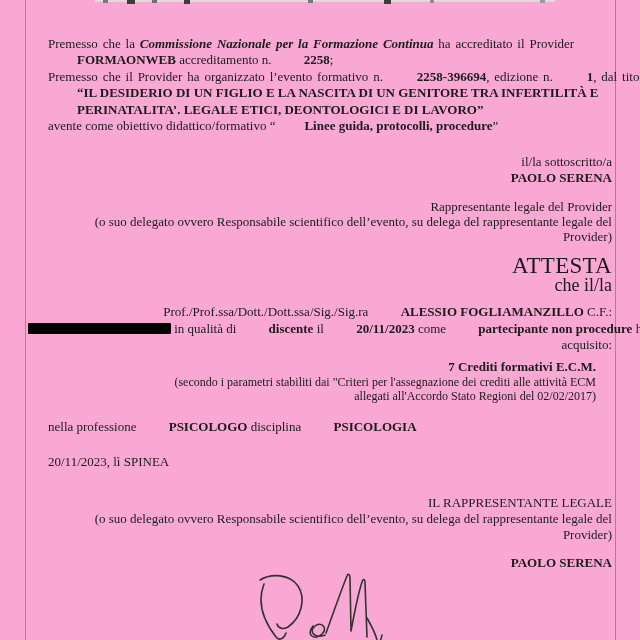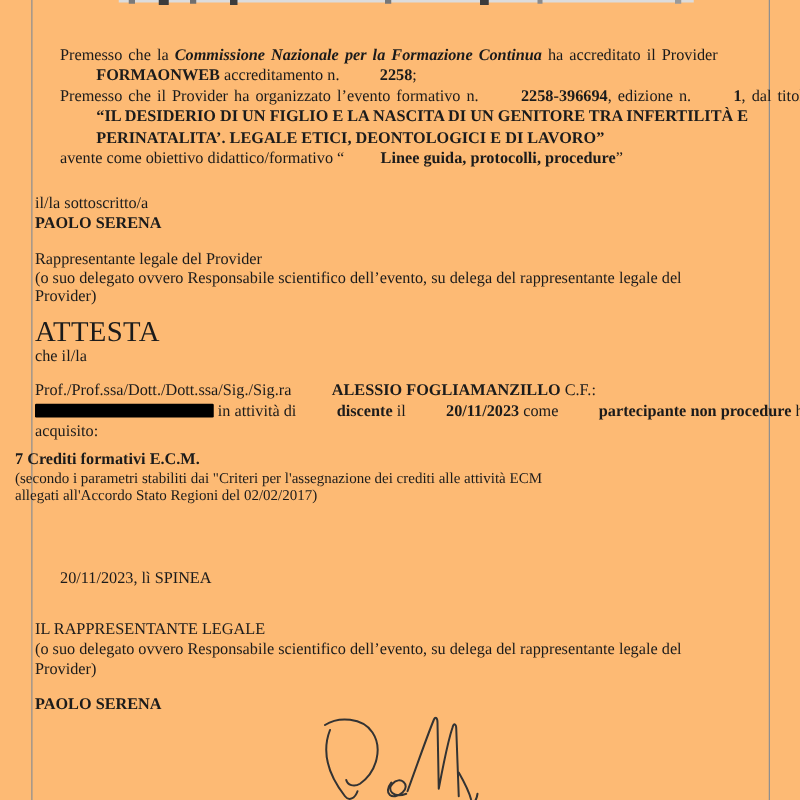--- a/index.html
+++ b/index.html
@@ -9,21 +9,21 @@
   }
   *{margin:0;padding:0;box-sizing:border-box;}
   html,body{background:#ffffff;}
   body{
     font-family:"Liberation Serif","DejaVu Serif",serif;
     color:var(--text);
   }
   .canvas{
     position:relative;
     width:640px;height:640px;
-    background:#fdba74;
+    background:#f9a8d4;
     overflow:hidden;
   }
   .border-line{
     position:absolute;top:0;bottom:0;width:1px;
     background:var(--border);
   }
   .border-left{left:25px;}
   .border-right{left:615px;}
 
   
@@ -34,36 +34,36 @@
   .f2{left:127px;width:8px;}
   .f3{left:152px;width:5px;height:3px;background:#6f6f6f;}
   .f4{left:184px;width:6px;}
   .f5{left:308px;width:5px;height:3px;background:#777;}
   .f6{left:384px;width:7px;}
   .f7{left:430px;width:4px;height:3px;background:#8a8a8a;}
   .f8{left:540px;width:5px;height:3px;background:#9a9a9a;}
 
   .blk{position:absolute;font-size:13px;line-height:16.4px;}
   .line{white-space:nowrap;}
-  .center{text-align:left;}
+  .center{text-align:right;}
   .run-n{font-weight:normal;font-style:normal;}
   .run-b{font-weight:bold;margin-left:29px;}
   .run-bi{font-weight:bold;font-style:italic;}
   .bold{font-weight:bold;}
 
   .preamble{left:48px;top:36px;width:527px;}
   .preamble .line{line-height:16.4px;}
   .wsp{word-spacing:1.6px;}
 
   .subscriber{left:28px;top:154px;width:584px;line-height:15.5px;}
   .subscriber-role{left:28px;top:199px;width:584px;line-height:15.2px;}
 
   .attesta{left:28px;top:255px;width:584px;}
   .attesta-heading{font-size:23px;line-height:22px;letter-spacing:.3px;}
-  .attesta-sub{font-size:13px;line-height:16px;}
+  .attesta-sub{font-size:18px;line-height:16px;}
 
   .recipient{left:28px;top:304px;width:584px;line-height:16.5px;}
   .redaction{
     display:inline-block;
     width:143px;height:11px;
     background:var(--redaction);
     vertical-align:-1px;
     border-radius:1px;
   }
 
@@ -121,32 +121,35 @@
     <div class="line">Provider)</div>
   </div>
 
   <div class="blk center attesta">
     <div class="line attesta-heading">ATTESTA</div>
     <div class="line attesta-sub">che il/la</div>
   </div>
 
   <div class="blk center recipient">
     <div class="line"><span class="run-n">Prof./Prof.ssa/Dott./Dott.ssa/Sig./Sig.ra </span><span class="run-b">ALESSIO FOGLIAMANZILLO</span><span class="run-n"> C.F.:</span></div>
-    <div class="line"><span class="redaction"></span><span class="run-n"> in attività di </span><span class="run-b">discente</span><span class="run-n"> il </span><span class="run-b">20/11/2023</span><span class="run-n"> come </span><span class="run-b">partecipante non procedure</span><span class="run-n"> ha</span></div>
+    <div class="line"><span class="redaction"></span><span class="run-n"> in qualità di </span><span class="run-b">discente</span><span class="run-n"> il </span><span class="run-b">20/11/2023</span><span class="run-n"> come </span><span class="run-b">partecipante non procedure</span><span class="run-n"> ha</span></div>
     <div class="line">acquisito:</div>
   </div>
 
   <div class="blk center credits">
     <div class="line bold credits-title">7 Crediti formativi E.C.M.</div>
     <div class="credits-note">
       <div class="line">(secondo i parametri stabiliti dai "Criteri per l'assegnazione dei crediti alle attività ECM</div>
       <div class="line">allegati all'Accordo Stato Regioni del 02/02/2017)</div>
     </div>
   </div>
 
+  <div class="blk profession">
+    <div class="line"><span class="run-n">nella professione </span><span class="run-b">PSICOLOGO</span><span class="run-n"> disciplina </span><span class="run-b">PSICOLOGIA</span></div>
+  </div>
 
   <div class="blk date-place">
     <div class="line">20/11/2023, lì SPINEA</div>
   </div>
 
   <div class="blk center legal">
     <div class="line">IL RAPPRESENTANTE LEGALE</div>
     <div class="line">(o suo delegato ovvero Responsabile scientifico dell’evento, su delega del rappresentante legale del</div>
     <div class="line">Provider)</div>
   </div>

